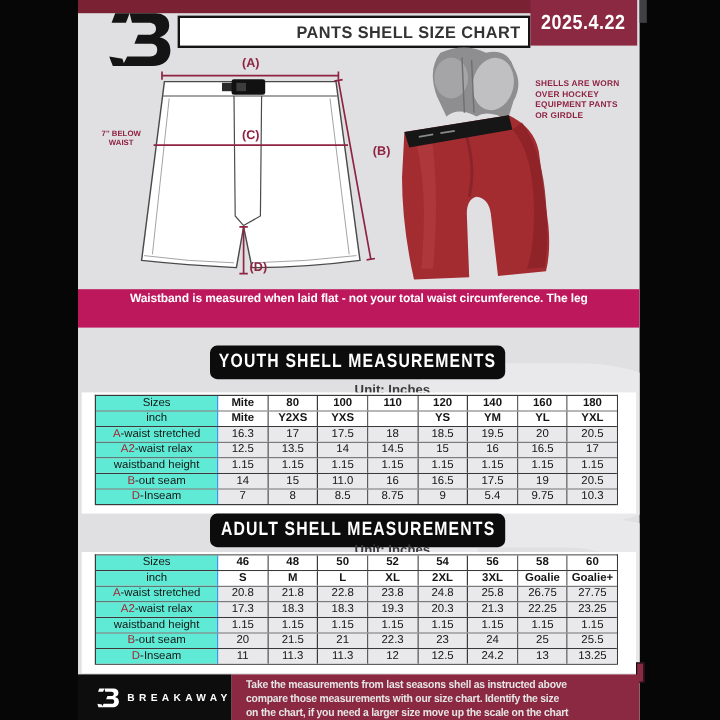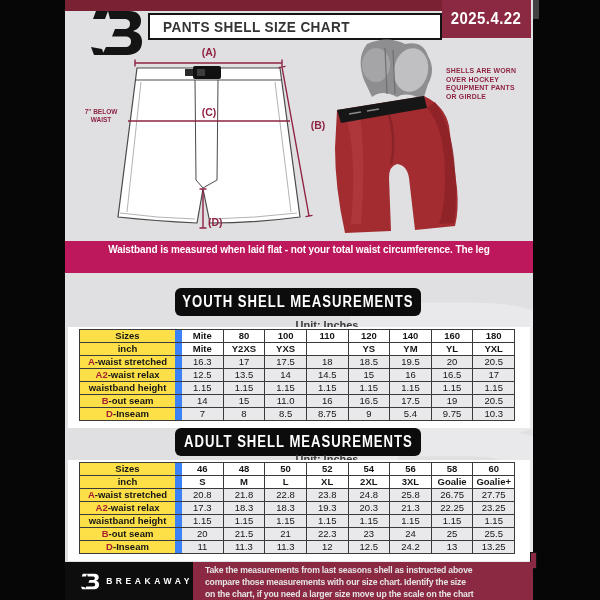--- a/index.html
+++ b/index.html
@@ -5,21 +5,21 @@
   html,body{margin:0;padding:0;background:#000;}
   *{box-sizing:border-box;}
   #stage{position:relative;width:600px;height:600px;background:#060606;overflow:hidden;
          font-family:"Liberation Sans",sans-serif;}
   #doc{position:absolute;left:65px;top:0;width:468px;height:600px;background:#e0e0e3;overflow:hidden;}
 
   
   .top-strip{position:absolute;left:0;top:0;width:382px;height:11px;background:#7b2134;}
   .logo-box{position:absolute;left:26px;top:8px;width:54px;height:50px;}
   .title-box{position:absolute;left:83px;top:13px;width:294px;height:27px;background:#fff;
-             border:2px solid #141414;display:flex;align-items:center;padding-left:13px;}
+             border:2px solid #141414;display:flex;align-items:center;padding-left:13px;justify-content:flex-end;}
   .title-box span{font-size:14px;font-weight:700;color:#333;letter-spacing:.4px;
                   transform:scaleX(.97);transform-origin:left;}
   .date-box{position:absolute;left:377px;top:0;width:89px;height:38px;background:#8b2942;
             display:flex;align-items:center;justify-content:center;}
   .date-box span{color:#fff;font-size:17px;font-weight:800;letter-spacing:.5px;
                  transform:scaleX(.88);}
 
   
   .waist-note{position:absolute;left:12px;top:108px;width:48px;text-align:center;
               color:#8e2342;font-size:6.5px;font-weight:700;line-height:8px;}
@@ -37,22 +37,22 @@
   .sec-head span{color:#fff;font-size:16px;font-weight:800;letter-spacing:1.2px;
                  transform:scaleX(.82);white-space:nowrap;}
   .unit{position:absolute;left:0;width:524px;text-align:center;color:#3a3a3c;
         font-size:11px;font-weight:600;}
 
   
   .panel{position:absolute;left:3px;width:462px;height:101px;background:#fff;}
   .mtable{position:absolute;left:14px;width:436px;border:1px solid #3a3a3a;border-bottom:none;
           background:#fff;font-size:9.5px;color:#151515;}
   .t-row{display:flex;height:13px;line-height:12px;border-bottom:1px solid #3a3a3a;}
-  .t-label{width:102px;text-align:center;font-weight:700;border-right:7px solid #3b82f6;
-           background:#fde047;overflow:hidden;white-space:nowrap;}
+  .t-label{width:102px;text-align:center;font-weight:400;border-right:1px solid #3b82f6;
+           background:#5eead4;overflow:hidden;white-space:nowrap;}
   .t-label .pfx{color:#a82132;}
   .t-cell{flex:1;text-align:center;border-right:1px solid #3a3a3a;overflow:hidden;}
   .t-cell:last-child{border-right:none;}
   .t-row.hdr .t-cell{font-weight:700;background:#fff;}
   .t-row.val .t-cell{background:#e9e9ec;}
 
   
   .watermark{position:absolute;left:250px;top:250px;font-size:400px;font-weight:900;
              color:#e9e9ec;line-height:380px;z-index:0;transform:skewX(-4deg);}
   .layer{position:relative;z-index:1;}

